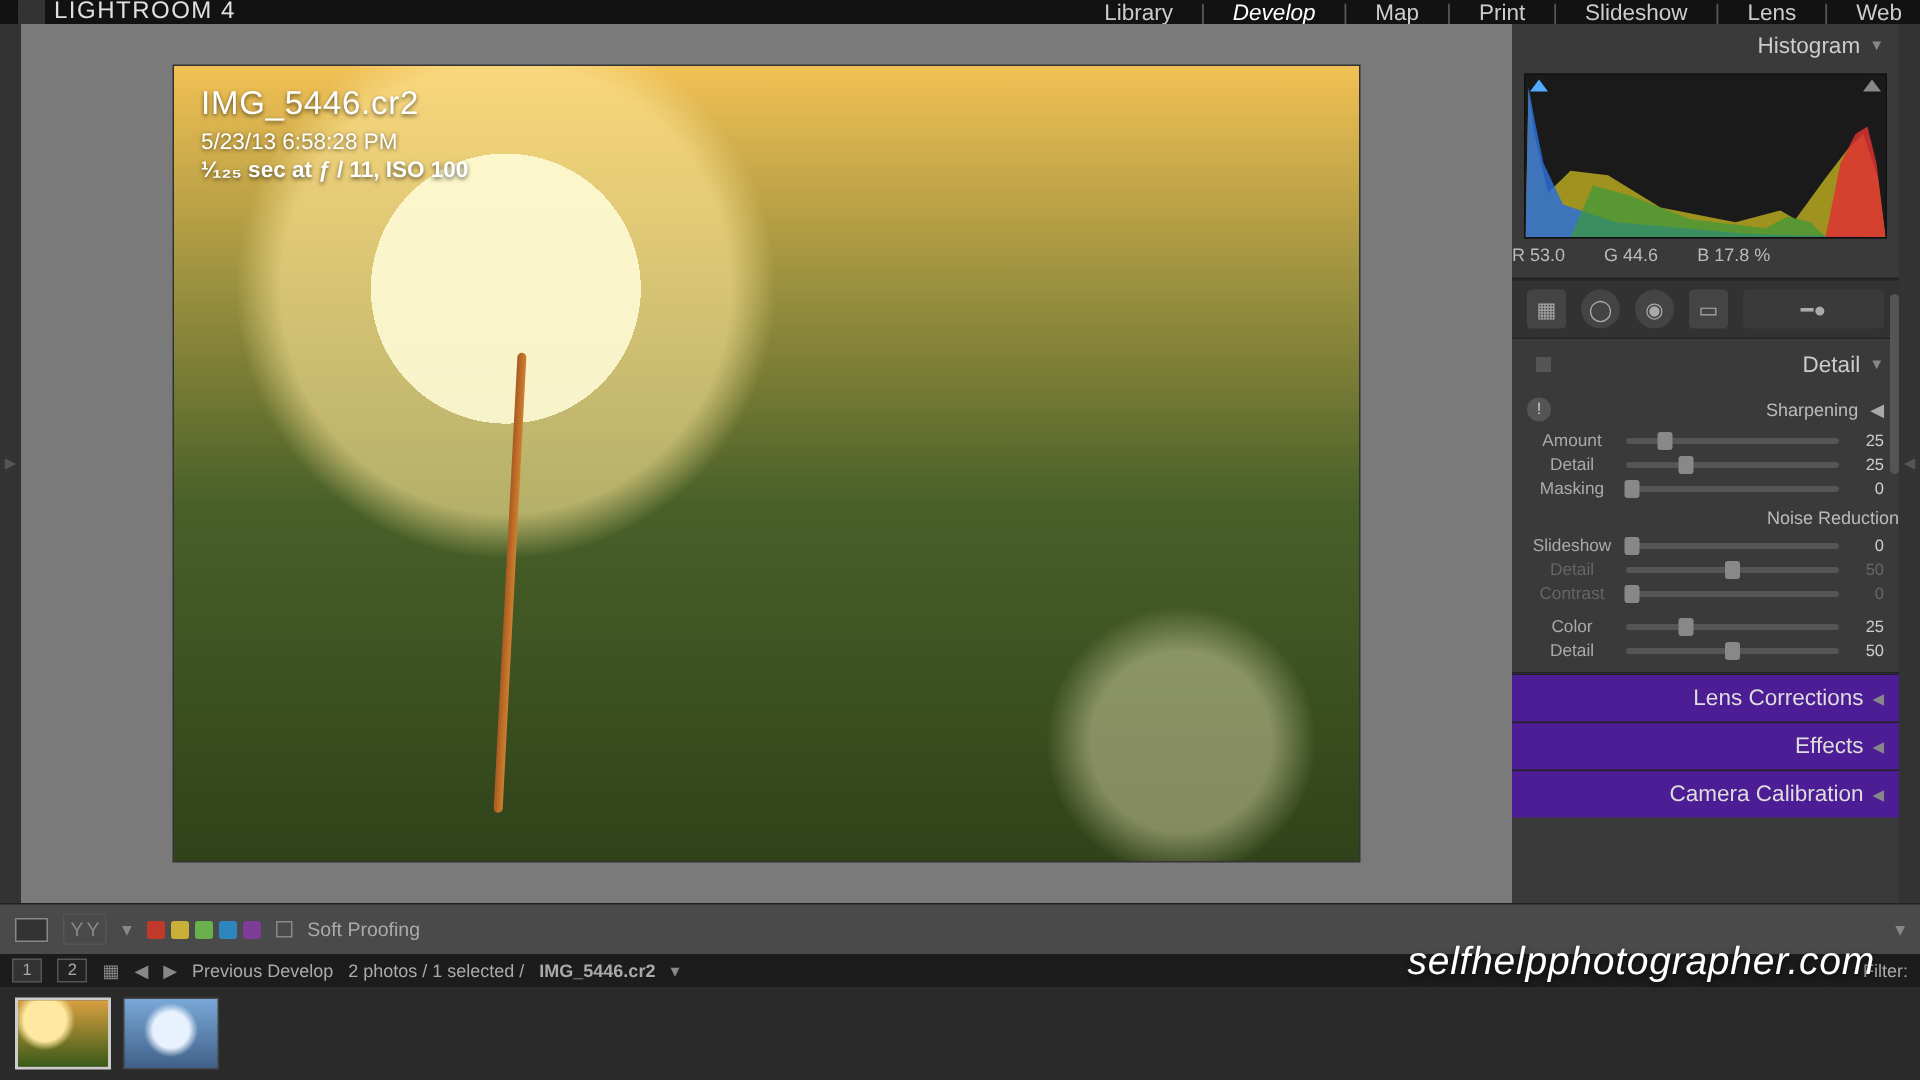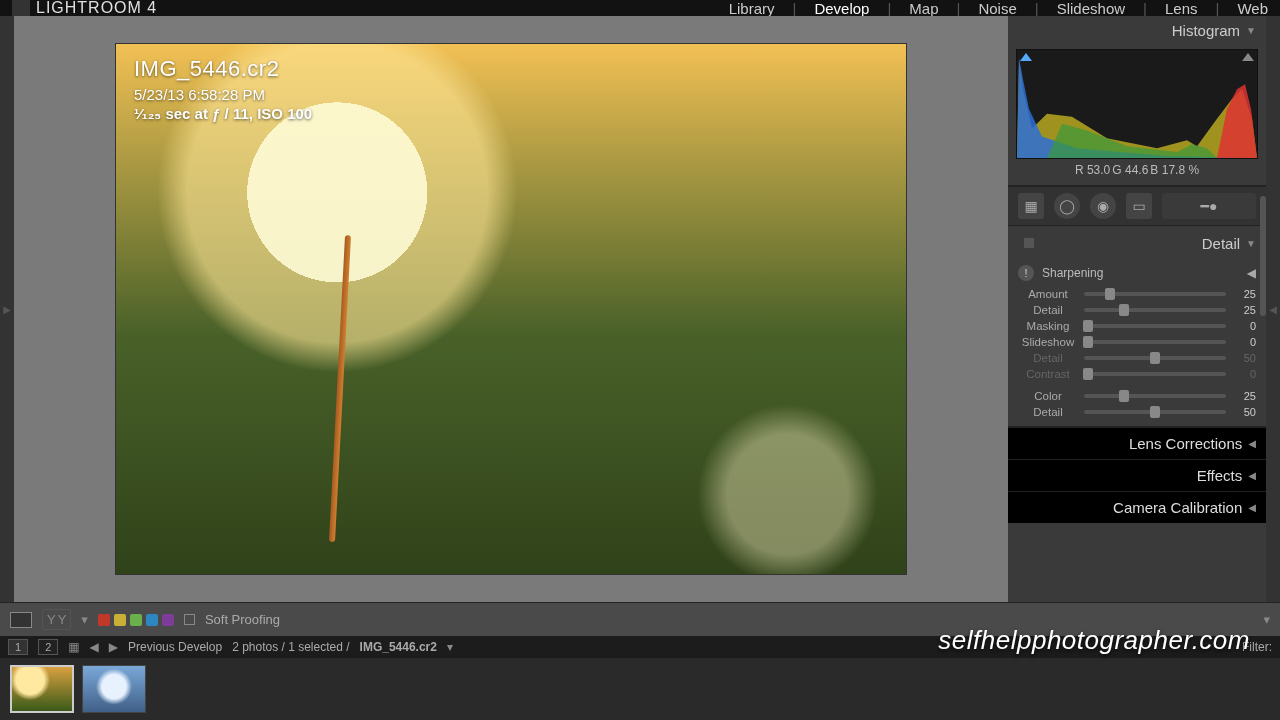--- a/index.html
+++ b/index.html
@@ -3,21 +3,21 @@
 <meta charset="utf-8">
 <style>
   * { box-sizing: border-box; margin: 0; padding: 0; font-family: "Myriad Pro", "Helvetica Neue", Arial, sans-serif; }
   html, body { width: 1280px; height: 720px; background: #2a2a2a; color: #aaa; overflow: hidden; }
   .app { width: 1280px; height: 720px; display: flex; flex-direction: column; }
   .topbar { height: 16px; background: #121212; display: flex; align-items: center; justify-content: space-between; padding: 0 12px; }
   .topbar .brand { color: #e0e0e0; font-size: 16px; letter-spacing: 1px; font-weight: 300; display: flex; align-items: center; gap: 6px; }
   .topbar .brand .logo { width: 18px; height: 18px; background: #333; border-radius: 2px; display:inline-block;}
   .topbar .modules { display: flex; gap: 18px; font-size: 15px; }
   .topbar .modules span { color: #ccc; }
-  .topbar .modules span.active { color: #fff; }
+  .topbar .modules span.active { color: #fff; font-style: italic; }
   .topbar .modules .sep { color: #555; }
   .mainrow { flex: 1; display: flex; min-height: 0; }
   .canvas-area { flex: 1; background: #7a7a7a; display:flex; align-items:center; justify-content:center; position:relative;}
   .left-edge,.right-edge{width:14px;background:#333;display:flex;align-items:center;justify-content:center;}
   .left-edge span,.right-edge span{color:#555;font-size:10px;}
   .image-holder { width: 790px; height: 530px; position: relative; box-shadow: 0 0 0 1px #333; }
   .fake-photo { width: 100%; height: 100%; background:
     radial-gradient(circle at 28% 28%, rgba(255,250,210,.95) 0 90px, rgba(255,230,150,.6) 90px 150px, transparent 180px),
     radial-gradient(circle at 85% 85%, rgba(255,245,200,.4) 0 60px, transparent 90px),
     linear-gradient(180deg, rgba(255,200,80,.9) 0%, rgba(180,160,40,.7) 25%, rgba(60,90,20,.8) 55%, rgba(40,60,15,.9) 100%);
@@ -30,34 +30,34 @@
   .right-panel { width: 258px; background: #3a3a3a; display: flex; flex-direction: column; overflow: hidden; font-size: 12px; }
   .rp-scroll { flex:1; overflow-y:auto; }
   .panel-section { border-bottom: 1px solid #222; }
   .panel-header { display: flex; align-items: center; justify-content: flex-end; gap: 6px; padding: 6px 10px; color: #ccc; font-size: 15px;}
   .panel-header .tri { font-size: 10px; color: #888; }
   .histogram-box { position: relative; height: 110px; background: #1a1a1a; margin: 4px 8px 0; border: 1px solid #111;}
   .clip-l,.clip-r{position:absolute;top:3px;width:0;height:0;border-left:6px solid transparent;border-right:6px solid transparent;border-bottom:8px solid #888;}
   .clip-l{left:3px;border-bottom-color:#5af;}
   .clip-r{right:3px;}
   .histo-svg{position:absolute;left:0;top:0;width:100%;height:100%;}
-  .rgb-readout { display:flex; justify-content:center; gap:2px; padding:4px 0 8px; font-size:12px; color:#bbb;}
+  .rgb-readout { display:flex; gap:26px; padding:4px 0 8px; font-size:12px; color:#bbb;}
   .toolstrip { display:flex; gap:10px; padding:6px 10px; background:#323232; border-top:1px solid #222;border-bottom:1px solid #222; align-items:center;}
   .toolbtn { width:26px; height:26px; background:#444; border-radius:3px; display:flex;align-items:center;justify-content:center;color:#aaa;font-size:14px;}
   .toolbtn.round{border-radius:50%;}
   .slider-row { display:flex; align-items:center; padding:2px 10px; gap:6px;}
   .slider-row .lbl { width:60px; text-align:center; font-size:11.5px; color:#aaa;}
   .slider-row .lbl.dim{color:#666;}
   .slider-row .track { flex:1; height:4px; background:#555; position:relative; border-radius:2px;}
   .slider-row .thumb { position:absolute; top:-4px; width:10px; height:12px; background:#888; border-radius:2px; transform:translateX(-50%);}
   .slider-row .val { width:24px; text-align:right; font-size:11px; color:#ccc;}
   .slider-row .val.dim{color:#666;}
-  .sub-head { text-align:left; color:#bbb; font-size:12px; padding:4px 0;}
+  .sub-head { text-align:right; color:#bbb; font-size:12px; padding:4px 0;}
   .sq-toggle{width:10px;height:10px;background:#555;display:inline-block;margin:6px;}
-  .collapsed-panel { display:flex;justify-content:flex-end;align-items:center;padding:7px 10px;color:#ddd;font-size:15px;gap:6px;border-top:1px solid #222;background:#000000;}
+  .collapsed-panel { display:flex;justify-content:flex-end;align-items:center;padding:7px 10px;color:#ddd;font-size:15px;gap:6px;border-top:1px solid #222;background:#4c1d95;}
   .collapsed-panel .tri{font-size:10px;color:#888;}
   .rp-footer { display:flex; gap:10px; padding:10px; background:#3a3a3a; border-top:1px solid #222;}
   .rp-footer button { flex:1; background:#4a4a4a; color:#ddd; border:1px solid #222; padding:6px 0; font-size:13px; border-radius:3px;}
   .toolbar { height:34px; background:#4a4a4a; border-top:1px solid #222; display:flex; align-items:center; padding:0 10px; gap:10px; font-size:13px;}
   .tb-icon{width:22px;height:16px;border:1px solid #888;background:#333;display:inline-block;}
   .yy{display:flex;gap:2px;color:#888;padding:2px 4px;border:1px solid #555;border-radius:2px;}
   .color-chips{display:flex;gap:4px;}
   .chip{width:12px;height:12px;border-radius:2px;}
   .chk{width:11px;height:11px;border:1px solid #888;display:inline-block;}
   .toolbar .spacer{flex:1;}
@@ -81,21 +81,21 @@
       <span class="logo"></span>
       <span>LIGHTROOM 4</span>
     </div>
     <div class="modules">
       <span>Library</span>
         <span class="sep">|</span>
       <span class="active">Develop</span>
         <span class="sep">|</span>
       <span>Map</span>
         <span class="sep">|</span>
-      <span>Noise</span>
+      <span>Print</span>
         <span class="sep">|</span>
       <span>Slideshow</span>
         <span class="sep">|</span>
       <span>Lens</span>
         <span class="sep">|</span>
       <span>Web</span>
     </div>
   </div>
 
   <div class="mainrow">
@@ -172,20 +172,21 @@
               <span class="val">25</span>
             </div>
         <div class="slider-row">
               <span class="lbl">Masking</span>
               <div class="track">
                 <div class="thumb" style="left:3%;"></div>
               </div>
               <span class="val">0</span>
             </div>
 
+        <div class="sub-head">Noise Reduction</div>
         <div class="slider-row">
               <span class="lbl">Slideshow</span>
               <div class="track">
                 <div class="thumb" style="left:3%;"></div>
               </div>
               <span class="val">0</span>
             </div>
         <div class="slider-row">
               <span class="lbl dim">Detail</span>
               <div class="track">

